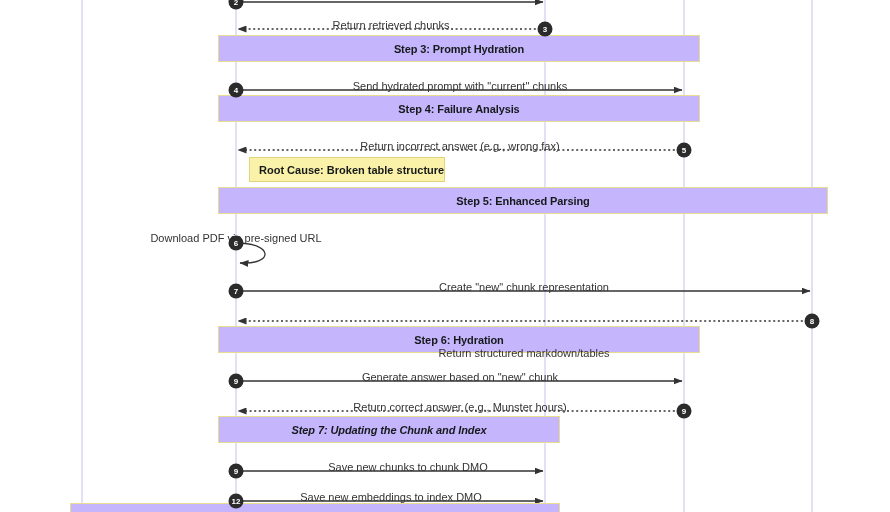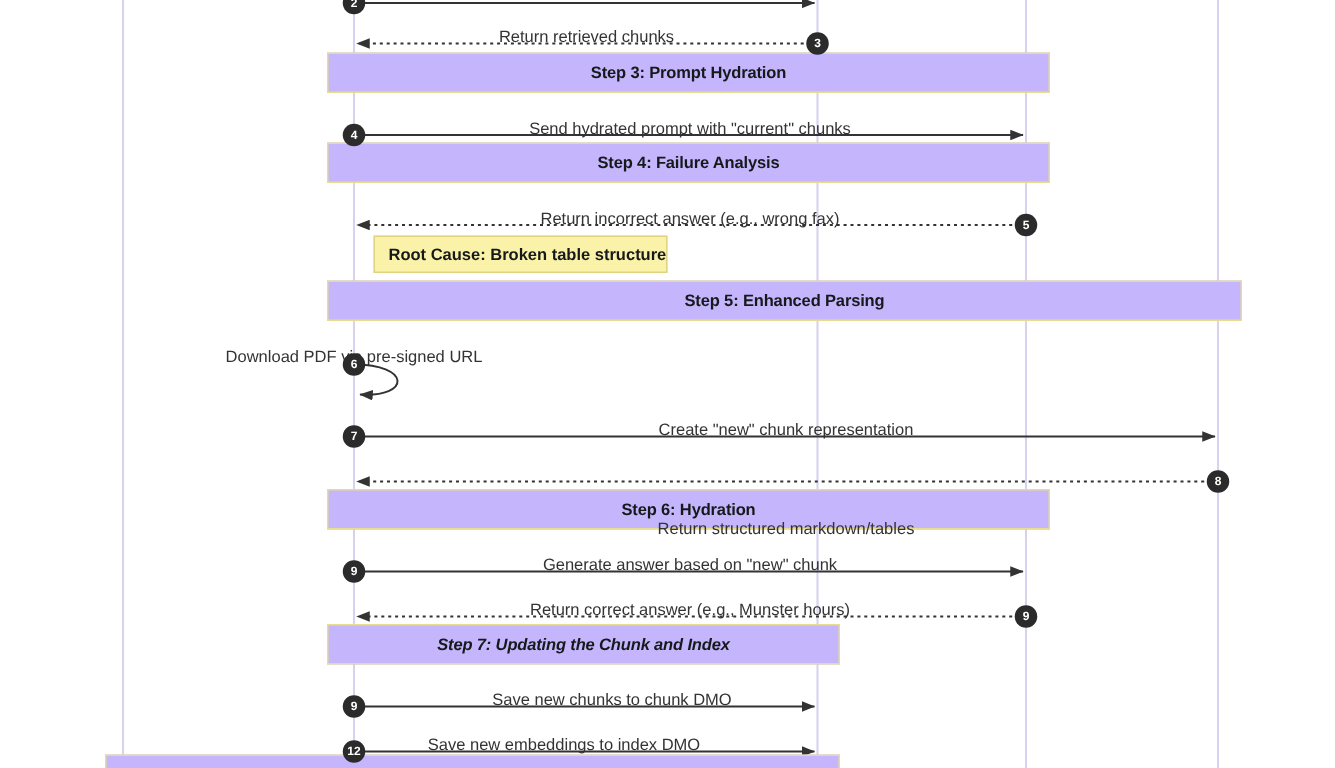--- a/index.html
+++ b/index.html
@@ -159,21 +159,21 @@
   <div id="labels-group">
       <div class="msglabel" style="left: 391px; top: 19px;">Return retrieved chunks</div>
       <div class="msglabel" style="left: 460px; top: 80px;">Send hydrated prompt with "current" chunks</div>
       <div class="msglabel" style="left: 460px; top: 140px;">Return incorrect answer (e.g., wrong fax)</div>
       <div class="msglabel" style="left: 236px; top: 232px;">Download PDF via pre-signed URL</div>
       <div class="msglabel" style="left: 524px; top: 281px;">Create "new" chunk representation</div>
       <div class="msglabel" style="left: 524px; top: 311px; margin-top: 36px;">Return structured markdown/tables</div>
       <div class="msglabel" style="left: 460px; top: 371px;">Generate answer based on "new" chunk</div>
       <div class="msglabel" style="left: 460px; top: 401px;">Return correct answer (e.g., Munster hours)</div>
       <div class="msglabel" style="left: 408px; top: 461px;">Save new chunks to chunk DMO</div>
-      <div class="msglabel" style="left: 376px; top: 491px;">Save new embeddings to index DMO</div>
+      <div class="msglabel" style="left: 391px; top: 491px;">Save new embeddings to index DMO</div>
     </div>
   <div id="badges-group">
       <div class="seqnum" style="left: 236px; top: 2px;">2</div>
       <div class="seqnum" style="left: 545px; top: 29px;">3</div>
       <div class="seqnum" style="left: 236px; top: 90px;">4</div>
       <div class="seqnum" style="left: 684px; top: 150px;">5</div>
       <div class="seqnum" style="left: 236px; top: 243px;">6</div>
       <div class="seqnum" style="left: 236px; top: 291px;">7</div>
       <div class="seqnum" style="left: 812px; top: 321px;">8</div>
       <div class="seqnum" style="left: 236px; top: 381px;">9</div>

